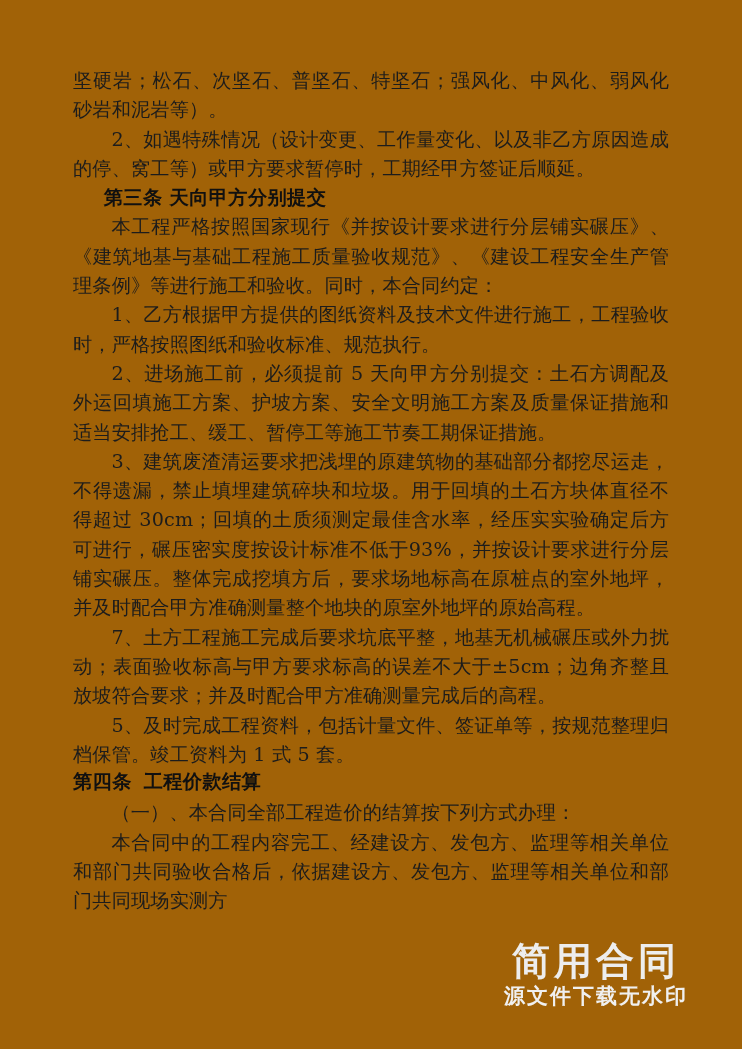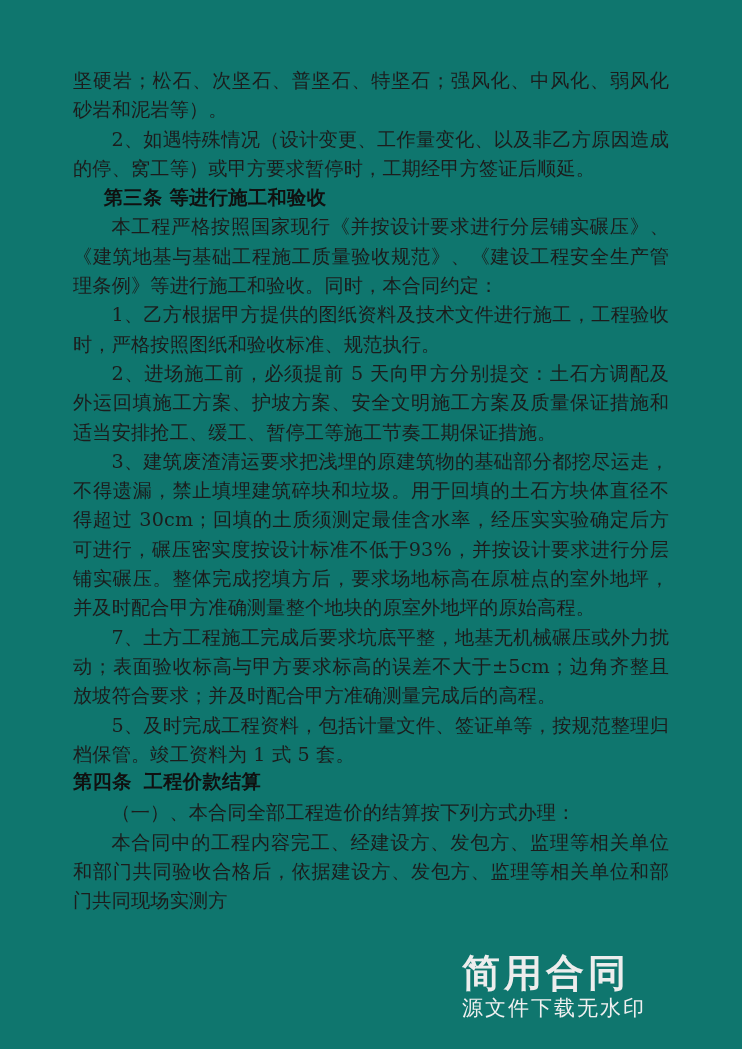--- a/index.html
+++ b/index.html
@@ -7,21 +7,21 @@
     padding: 0;
     background: #ffffff;
   }
   body {
     font-family: "DejaVu Serif", "Liberation Serif", serif;
   }
   .page {
     position: relative;
     width: 742px;
     height: 1049px;
-    background: #0f766e;
+    background: #a16207;
     overflow: hidden;
     box-sizing: border-box;
   }
   .doc-body {
     position: absolute;
     left: 73px;
     top: 66px;
     width: 596px;
   }
   .para {
@@ -52,60 +52,60 @@
     text-indent: 1.6em;
   }
   .heading-flush {
     text-indent: 0;
     font-family: Liberation Mono, monospace;
   }
   
   .watermark {
     position: absolute;
     right: 12px;
-    bottom: 28px;
+    bottom: 40px;
     width: 268px;
-    text-align: left;
+    text-align: center;
     pointer-events: none;
     user-select: none;
   }
   .wm-main {
     font-family: "DejaVu Sans", "Liberation Sans", sans-serif;
     font-size: 38px;
     font-weight: 700;
     letter-spacing: 4px;
     color: #ededed;
     line-height: 40px;
     white-space: nowrap;
   }
   .wm-sub {
     font-family: "DejaVu Sans", "Liberation Sans", sans-serif;
     font-size: 21px;
-    font-weight: 400;
+    font-weight: 700;
     letter-spacing: 2px;
     color: #f0f0f0;
     line-height: 26px;
     margin-top: 2px;
     white-space: nowrap;
   }
 </style>
 </head>
 <body>
 
 <div class="page">
 
   <div class="doc-body">
 
     <p class="para indent-0">坚硬岩；松石、次坚石、普坚石、特坚石；强风化、中风化、弱风化砂岩和泥岩等）。</p>
 
 
 
     <p class="para indent-2">2、如遇特殊情况（设计变更、工作量变化、以及非乙方原因造成的停、窝工等）或甲方要求暂停时，工期经甲方签证后顺延。</p>
 
-    <h2 class="heading heading-indent">第三条  等进行施工和验收</h2>
+    <h2 class="heading heading-indent">第三条  天向甲方分别提交</h2>
 
     <p class="para indent-2">本工程严格按照国家现行《并按设计要求进行分层铺实碾压》、《建筑地基与基础工程施工质量验收规范》、《建设工程安全生产管理条例》等进行施工和验收。同时，本合同约定：</p>
 
     <p class="para indent-2">1、乙方根据甲方提供的图纸资料及技术文件进行施工，工程验收时，严格按照图纸和验收标准、规范执行。</p>
 
     <p class="para indent-2">2、进场施工前，必须提前 5 天向甲方分别提交：土石方调配及外运回填施工方案、护坡方案、安全文明施工方案及质量保证措施和适当安排抢工、缓工、暂停工等施工节奏工期保证措施。</p>
 
     <p class="para indent-2">3、建筑废渣清运要求把浅埋的原建筑物的基础部分都挖尽运走，不得遗漏，禁止填埋建筑碎块和垃圾。用于回填的土石方块体直径不得超过 30cm；回填的土质须测定最佳含水率，经压实实验确定后方可进行，碾压密实度按设计标准不低于93%，并按设计要求进行分层铺实碾压。整体完成挖填方后，要求场地标高在原桩点的室外地坪，并及时配合甲方准确测量整个地块的原室外地坪的原始高程。</p>
 
     <p class="para indent-2">7、土方工程施工完成后要求坑底平整，地基无机械碾压或外力扰动；表面验收标高与甲方要求标高的误差不大于±5cm；边角齐整且放坡符合要求；并及时配合甲方准确测量完成后的高程。</p>

